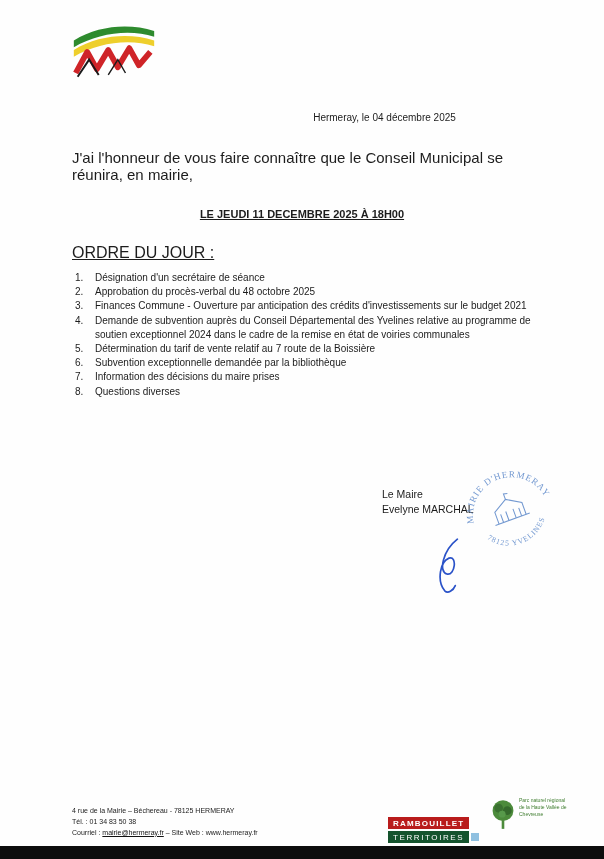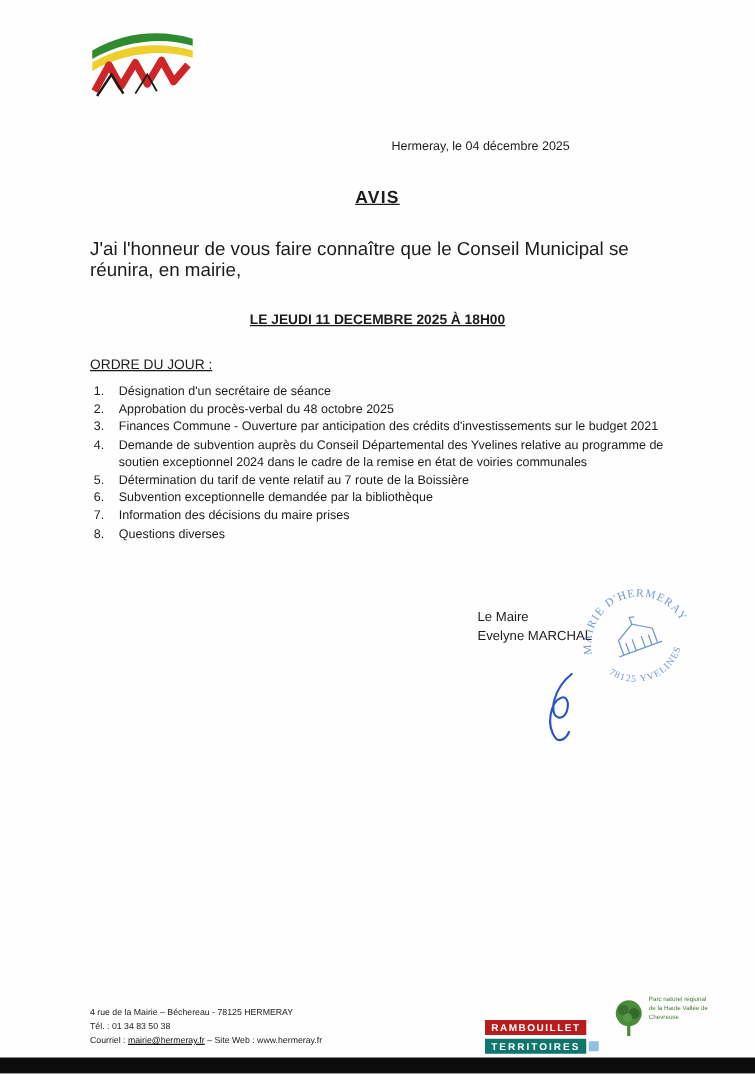--- a/index.html
+++ b/index.html
@@ -13,40 +13,40 @@
   .title-block{margin-left:12px;width:340px;}
   .commune-title{font-family:"Liberation Serif",serif;font-variant:small-caps;font-weight:600;
                  font-size:28px;letter-spacing:1px;color:#2e2e2e;margin:10px 0 0 0;white-space:nowrap;}
   .subtitle{font-size:7px;color:#222;text-align:center;margin-top:7px;}
 
   .dateline{font-size:10px;text-align:center;margin:30px 0 0 165px;}
   .avis-title{margin-top:26px;text-align:center;font-size:14px;font-weight:bold;
               text-decoration:underline;letter-spacing:1px;}
   .intro{margin:26px 60px 0 72px;font-size:15px;}
   .meeting-line{margin-top:25px;text-align:center;font-size:11px;font-weight:bold;text-decoration:underline;}
-  .agenda-heading{margin:24px 0 0 72px;font-size:11px;text-decoration:underline;}
+  .agenda-heading{margin:24px 0 0 72px;font-size:16px;text-decoration:underline;}
   .agenda{margin:9px 44px 0 75px;font-size:10px;}
   .agenda-item{display:flex;line-height:1.42;}
   .agenda-item .num{flex:0 0 20px;}
   .agenda-item .txt{flex:1;}
 
   
   .sig-block{position:absolute;left:382px;top:487px;font-size:10.5px;line-height:1.4;}
   .stamp{position:absolute;left:462px;top:464px;width:96px;height:96px;
          transform:rotate(-20deg);opacity:.85;}
   .squiggle{position:absolute;left:432px;top:536px;width:36px;height:58px;}
 
   
   .footer-left{position:absolute;left:72px;top:806px;font-size:7px;line-height:1.55;color:#222;}
   .email{text-decoration:underline;color:#111;cursor:pointer;}
   .ramb{position:absolute;left:388px;top:812px;}
   .ramb-top{display:inline-block;background:#b91c1c;color:#fff;font-size:8px;font-weight:bold;
             letter-spacing:1.2px;padding:2px 5px 1px;}
   .ramb-row{display:flex;align-items:center;margin-top:1px;}
-  .ramb-bot{background:#0f766e;color:#fff;font-size:8px;font-weight:bold;letter-spacing:1.6px;
+  .ramb-bot{background:#14532d;color:#fff;font-size:8px;font-weight:normal;letter-spacing:1.6px;
             padding:2px 5px 1px;}
   .ramb-sq{width:8px;height:8px;background:#8fc0e0;margin-left:2px;}
   .parc{position:absolute;left:490px;top:797px;display:flex;gap:3px;}
   .parc-text{width:50px;font-size:5px;line-height:1.35;color:#3f7d2f;}
 
   .scan-bar{position:absolute;left:0;right:0;bottom:0;height:13px;background:#0d0d0d;}
 </style>
 </head>
 <body>
 
@@ -59,21 +59,20 @@
         <path d="M 4,30 C 30,14 62,12 88,20 L 88,26 C 62,18 30,22 4,37 Z" fill="#eecf2c"></path>
         <polyline points="6,54 18,32 28,50 40,30 50,48 62,28 72,46 84,32" stroke="#cf2428" stroke-width="6" fill="none" stroke-linejoin="round"></polyline>
         <polyline points="8,58 20,40 30,56" stroke="#1a1a1a" stroke-width="2" fill="none"></polyline>
         <polyline points="40,56 50,40 58,54" stroke="#1a1a1a" stroke-width="1.5" fill="none"></polyline>
       </svg>
     </div>
   </div>
 
   <div class="dateline">Hermeray, le 04 décembre 2025</div>
 
-  <div class="avis-title">AVIS</div>
 
   <p class="intro">J'ai l'honneur de vous faire connaître que le Conseil Municipal se réunira, en mairie,</p>
 
   <div class="meeting-line">LE JEUDI 11 DECEMBRE 2025 À 18H00</div>
 
   <div class="agenda-heading">ORDRE DU JOUR :</div>
   <div class="agenda">
     <div class="agenda-item">
       <span class="num">1.</span>
       <span class="txt">Désignation d'un secrétaire de séance</span>

